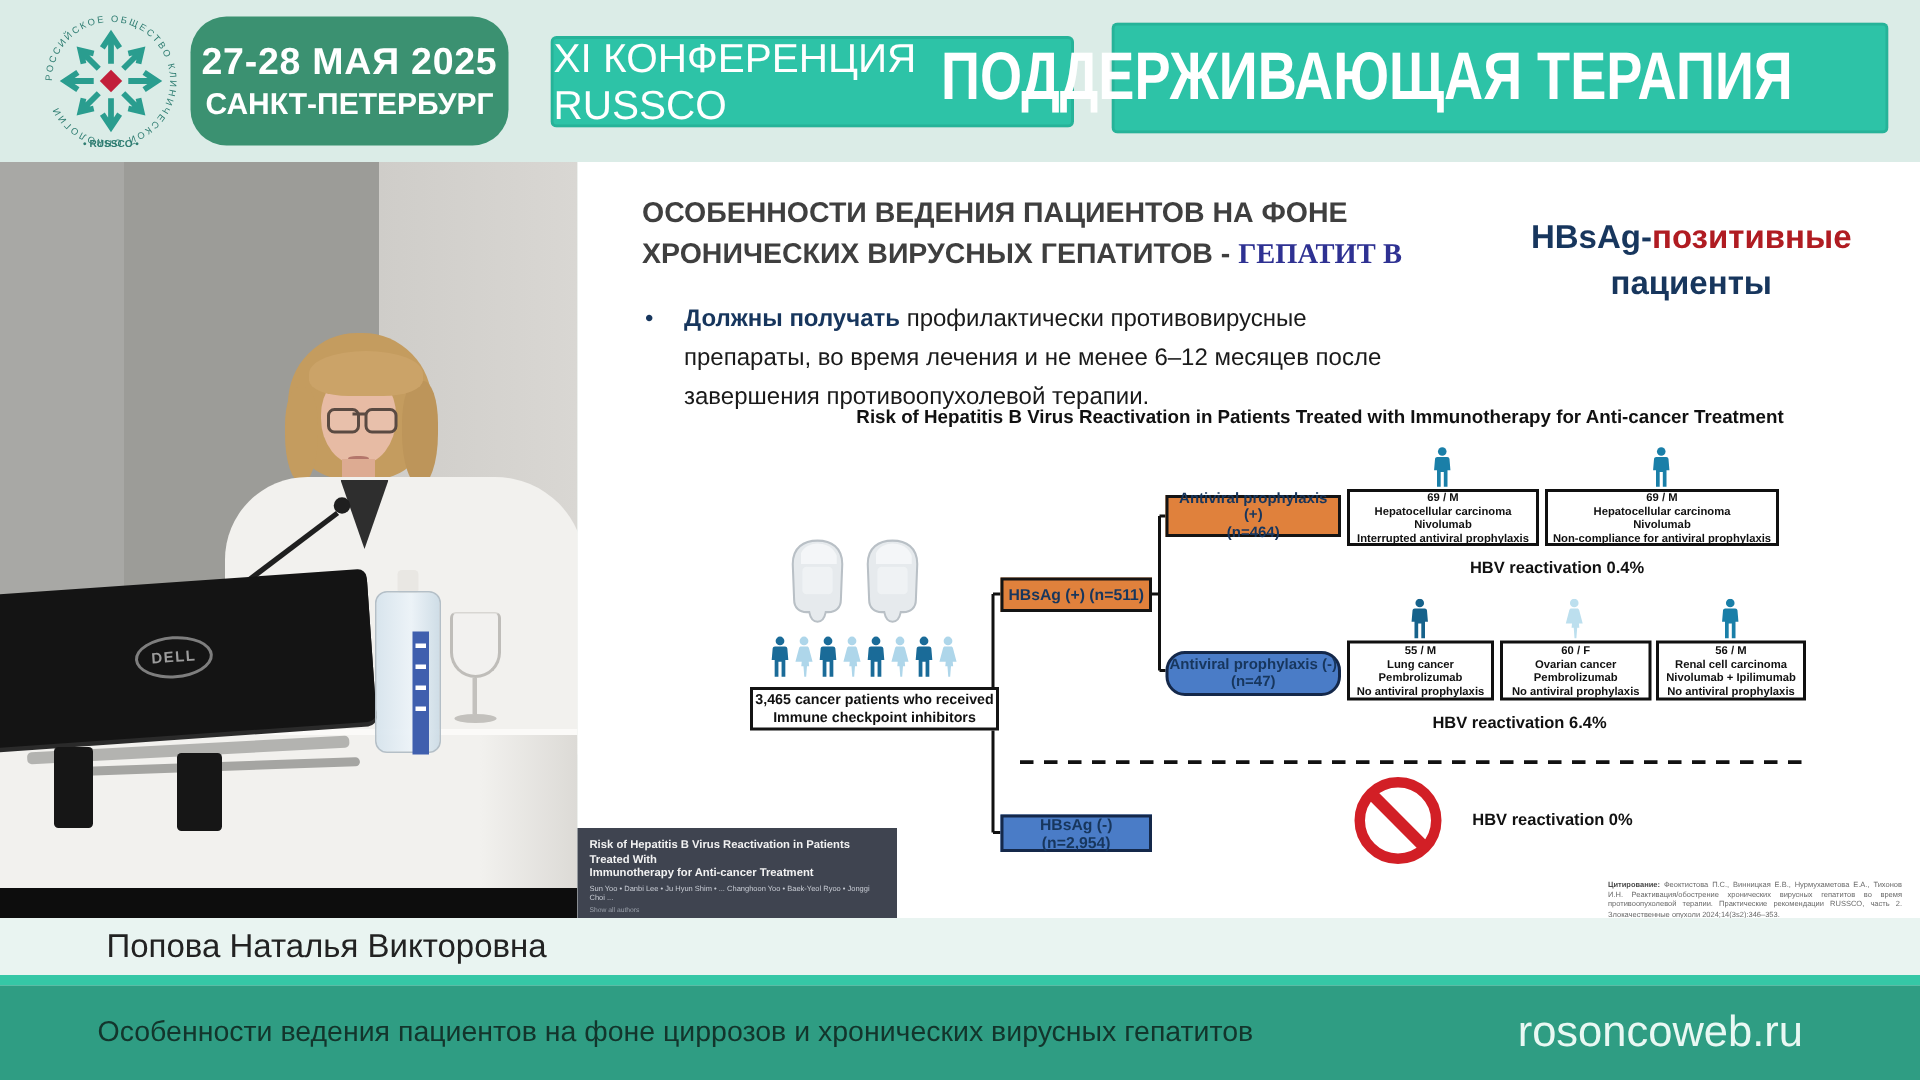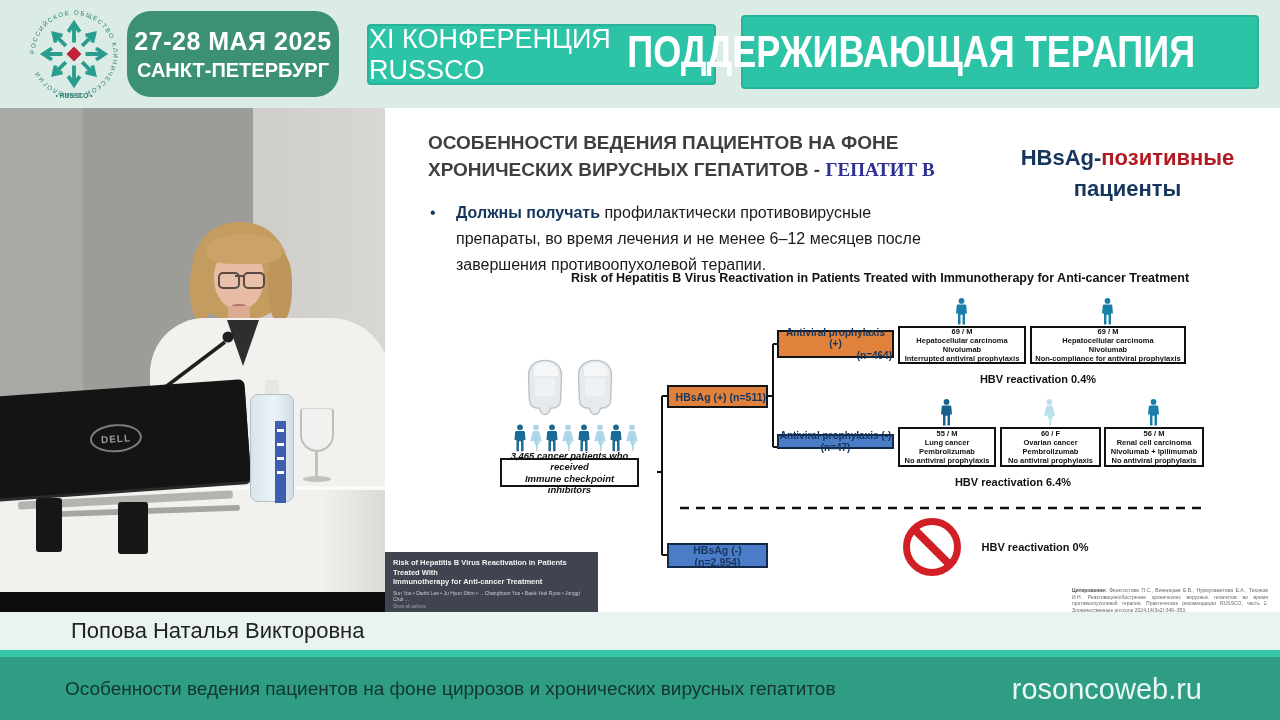--- a/index.html
+++ b/index.html
@@ -57,28 +57,28 @@
   .slide-title{left:43px;top:22px;width:600px;font-size:19px;line-height:26.5px;font-weight:700;color:#3f3f3f;}
   .title-hl{color:#2e3192;font-family:"Liberation Serif",serif;}
   .hbsag-head{left:620px;top:34px;width:245px;text-align:center;font-size:22px;font-weight:700;line-height:31px;}
   .navy{color:#17365d;}
   .dred{color:#b01c22;}
   .bullet-row{left:45px;top:92px;width:520px;font-size:16px;line-height:26px;color:#1a1a1a;}
   .bullet-dot{position:absolute;left:0;top:0;color:#17365d;}
   .bullet-text{display:block;margin-left:26px;}
   .fig-title{left:100px;top:163px;width:790px;text-align:center;font-size:12.5px;font-weight:700;color:#111;}
   .fbox{box-sizing:border-box;text-align:center;font-weight:700;display:flex;flex-direction:column;justify-content:center;}
-  .orange{background:#e0813c;border:2px solid #141414;color:#17365d;align-items:flex-end;}
+  .orange{background:#e0813c;border:2px solid #141414;color:#17365d;}
   .blue{background:#4a7cc7;border:2px solid #14284a;color:#17365d;}
-  .cohort{left:115px;top:350px;width:139px;height:29px;border:2px solid #141414;background:#fff;color:#111;
-          font-size:9.5px;line-height:11.5px;font-style:italic;}
+  .cohort{left:115px;top:350px;width:166px;height:29px;border:2px solid #141414;background:#fff;color:#111;
+          font-size:9.5px;line-height:11.5px;}
   .hbsag-pos{left:282px;top:277px;width:101px;height:23px;font-size:10.5px;}
   .hbsag-neg{left:282px;top:435px;width:101px;height:25px;font-size:10.5px;}
   .proph-pos{left:392px;top:222px;width:117px;height:28px;font-size:10px;line-height:11.5px;}
-  .proph-neg{left:392px;top:326px;width:117px;height:15px;font-size:10px;line-height:11.5px;}
+  .proph-neg{left:392px;top:326px;width:117px;height:30px;font-size:10px;line-height:11.5px;border-radius:13px;}
   .case-box{box-sizing:border-box;border:2.5px solid #101010;background:#fff;color:#111;text-align:center;
             font-size:7.5px;font-weight:700;line-height:9px;display:flex;flex-direction:column;justify-content:center;}
   .react{font-size:11px;font-weight:700;color:#111;text-align:center;}
   .no-sign{left:518px;top:410px;width:58px;height:58px;border:7px solid #d21f26;border-radius:50%;box-sizing:border-box;}
   .no-bar{position:absolute;left:-3px;top:50%;width:50px;height:8px;background:#d21f26;border-radius:2px;
           transform:translateY(-50%) rotate(45deg);}
   .journal{left:697px;top:440px;width:186px;text-align:center;font-family:"Liberation Serif",serif;
            font-size:17.5px;line-height:19px;color:#1c1c1c;}
   .citation{left:687px;top:479px;width:196px;font-size:5px;line-height:6.5px;color:#6a6a6a;text-align:justify;}
   .citation b{color:#4a4a4a;}

